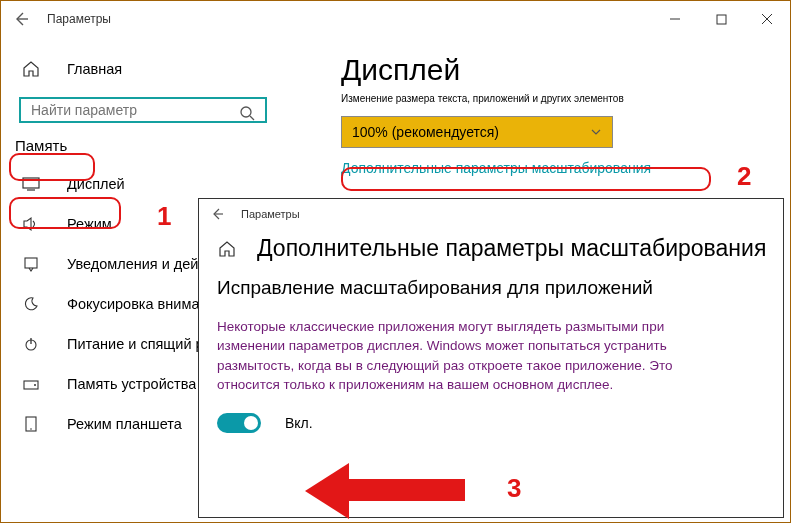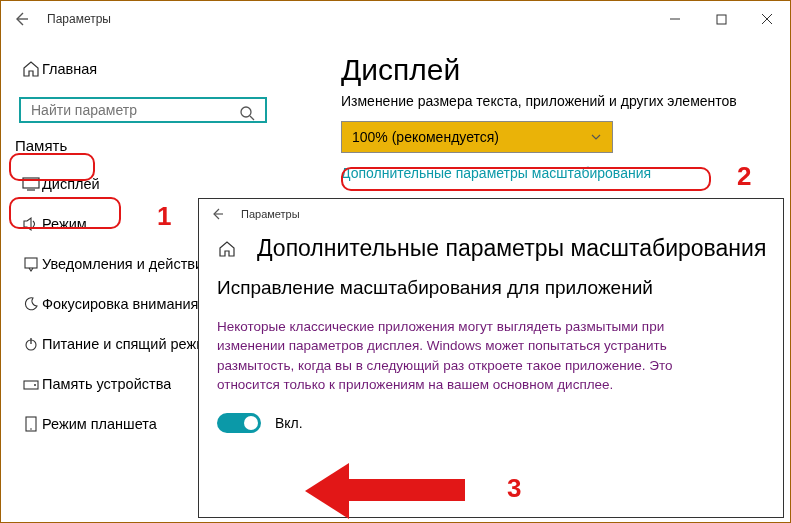--- a/index.html
+++ b/index.html
@@ -56,21 +56,21 @@
   .sidebar {
     position: absolute;
     left: 0; top: 40px;
     width: 300px;
     padding: 8px 0 0 0;
   }
   .home-row, .side-item {
     display:flex; align-items:center;
     height: 40px;
     padding-left: 20px;
-    gap: 1px;
+    gap: 26px;
     color:#000;
   }
   .side-icon {
     width: 20px; height: 20px;
     display:inline-flex; align-items:center; justify-content:center;
     color:#333;
     flex: 0 0 20px;
   }
   .side-label { font-size: 14.5px; white-space: nowrap; overflow:hidden; }
 
@@ -106,21 +106,21 @@
     position:absolute;
     left: 340px; top: 52px;
     right: 12px;
   }
   .page-title {
     font-size: 30px;
     font-weight: 400;
     margin: 0 0 6px 0;
   }
   .page-subtitle {
-    font-size: 14px;
+    font-size: 10px;
     margin: 0 0 12px 0;
   }
   .scale-dd {
     width: 272px;
     height: 32px;
     border: 1px solid #888;
     padding: 0 10px;
     display:flex; align-items:center; justify-content:space-between;
     font-size: 14px;
     background:#eab308;
@@ -195,21 +195,21 @@
     line-height: 1.45;
     color:#701a75;
     margin: 0 0 18px 0;
     max-width: 460px;
   }
   .toggle-row {
     font-size: 13.5px;
     margin-bottom: 10px;
   }
   .toggle-ctl {
-    display:flex; align-items:center; gap: 14px;
+    display:flex; align-items:center; gap: 24px;
     margin-top: 6px;
   }
   .toggle {
     width: 44px; height: 20px;
     border-radius: 10px;
     background:#0b99a8;
     position:relative;
   }
   .toggle::after {
     content:"";

